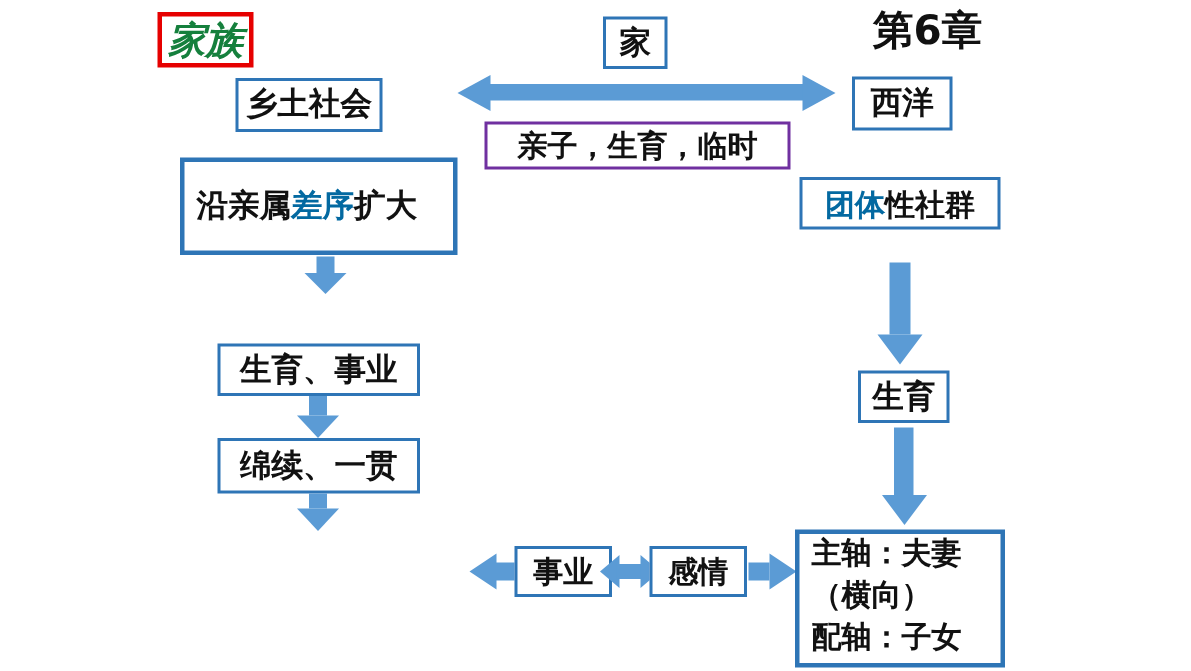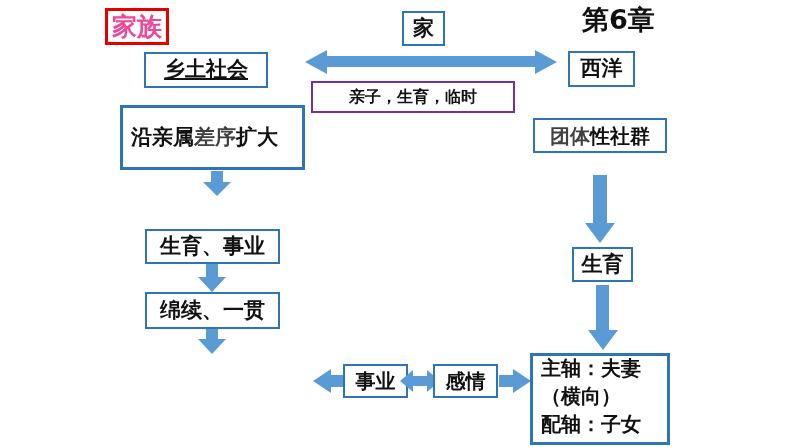--- a/index.html
+++ b/index.html
@@ -15,26 +15,26 @@
   .box{
     position:absolute;
     border:2px solid #2E75B6;
     background:#ffffff;
     display:flex;align-items:center;justify-content:center;
     font-size:21px;line-height:1.2;
     white-space:nowrap;
     box-sizing:border-box;
   }
   .box.thick{border-width:3px;}
-  .box.red-border{border-color:#E60000;color:#ec4899;}
+  .box.red-border{border-color:#E60000;color:#15803d;font-style:italic;}
   .box.purple-border{border-color:#7030A0;}
   .box.left-text{justify-content:flex-start;text-align:left;}
   .multiline{display:block;padding:4px 8px;}
   .multiline .line{display:block;}
-  .red-seg{color:#404040;margin-top:32px;}
+  .red-seg{color:#0369a1;margin-top:32px;}
   .chapter{
     position:absolute;
     font-size:27px;font-weight:bold;color:#111111;
   }
   .shaft{position:absolute;background:#5B9BD5;}
   .tri{position:absolute;width:0;height:0;}
 </style>
 </head>
 <body>
 
@@ -42,33 +42,33 @@
 
   <div class="box thick red-border" style="left:105px;top:8px;width:64px;height:37px;font-size:25px;">
     <span>家族</span>
   </div>
   <div class="chapter" style="left:582px;top:2px;">第6章</div>
 
   <div class="box" style="left:402px;top:11px;width:43px;height:35px;">
     <span>家</span>
   </div>
 
-  <div class="box" style="left:144px;top:52px;width:124px;height:36px;text-decoration:underline;">
+  <div class="box" style="left:157px;top:52px;width:98px;height:36px;">
     <span>乡土社会</span>
   </div>
 
   <div class="box" style="left:568px;top:51px;width:67px;height:36px;">
     <span>西洋</span>
   </div>
 
   <div class="tri" style="left:305px;top:50px;border-right:22px solid #5B9BD5;border-top:12px solid transparent;border-bottom:12px solid transparent;"></div>
   <div class="shaft" style="left:326px;top:56px;width:210px;height:11px;"></div>
   <div class="tri" style="left:535px;top:50px;border-left:22px solid #5B9BD5;border-top:12px solid transparent;border-bottom:12px solid transparent;"></div>
 
-  <div class="box purple-border" style="left:311px;top:81px;width:204px;height:32px;font-size:16px;align-items:center;">
+  <div class="box purple-border" style="left:323px;top:81px;width:204px;height:32px;font-size:20px;align-items:center;">
     <span>亲子，生育，临时</span>
   </div>
 
   <div class="box thick left-text" style="left:120px;top:105px;width:185px;height:65px;">
     <span class="multiline">
       <span class="line"><span>沿亲属</span><span class="red-seg">差序</span><span>扩大</span></span>
     </span>
   </div>
 
   <div class="box" style="left:533px;top:118px;width:134px;height:35px;font-size:20px;">

